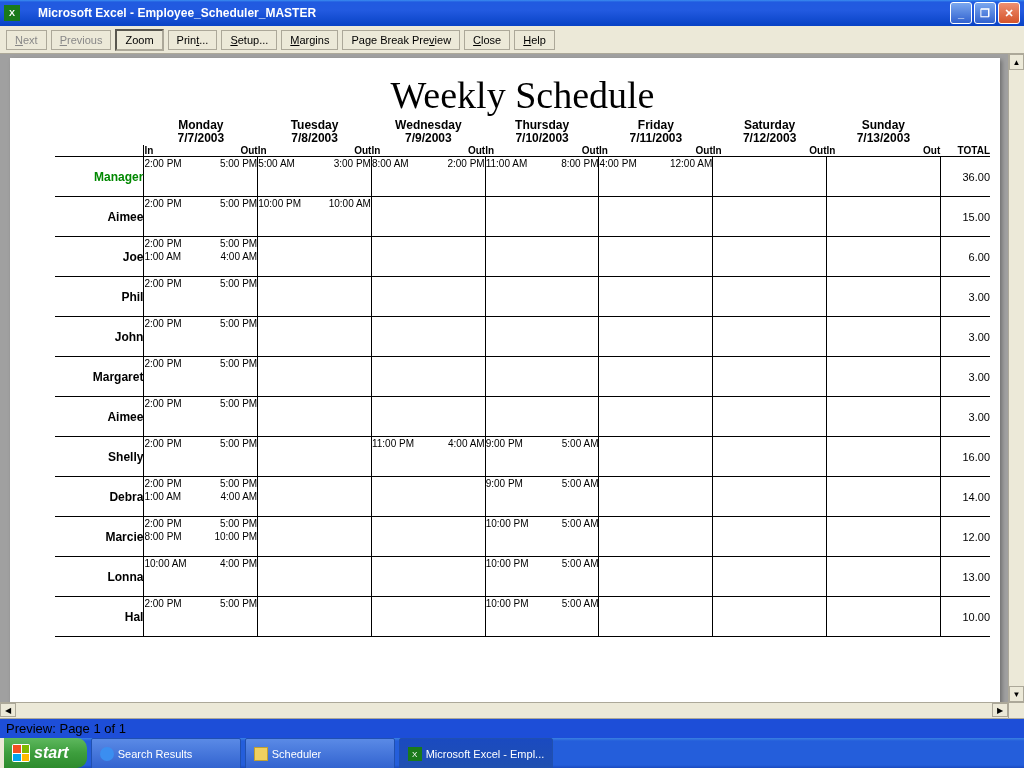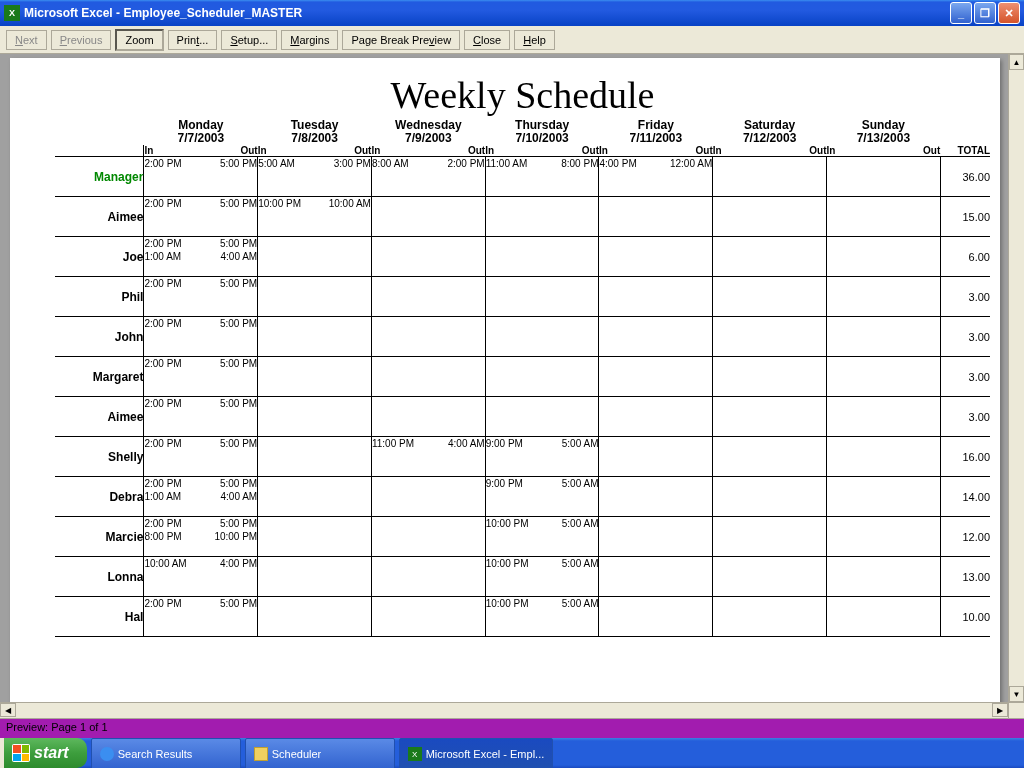--- a/index.html
+++ b/index.html
@@ -2,21 +2,21 @@
 <html><head>
 <meta charset="utf-8">
 <style>
   * { box-sizing: border-box; }
   html, body { margin:0; padding:0; font-family: Tahoma, Arial, sans-serif; font-size:11px; overflow:hidden; }
   body { width:1024px; height:768px; background:#ece9d8; position:relative; }
 
   
   .titlebar { height:26px; background:linear-gradient(to bottom,#3b8ef0 0%,#215ae0 8%,#225ae0 40%,#0842c5 100%); color:#fff; display:flex; align-items:center; padding:0 4px; font-weight:bold; font-size:12px; }
   .titlebar .excel-icon { width:16px; height:16px; background:#1a7a1a; margin-right:4px; display:flex; align-items:center; justify-content:center; color:#fff; font-size:9px; font-weight:bold; }
-  .titlebar .title-text { flex:1; }
+  .titlebar .title-text { flex:1;margin-left:14px; }
   .win-btn { width:22px; height:22px; margin-left:2px; border:1px solid #fff; background:linear-gradient(to bottom,#7ba8ef,#3162cf); border-radius:3px; display:flex; align-items:center; justify-content:center; color:#fff; font-size:11px; font-weight:bold; }
   .win-btn.close { background:linear-gradient(to bottom,#ef9071,#d4542b); }
 
   
   .toolbar { height:28px; background:#ece9d8; border-bottom:1px solid #aca899; display:flex; align-items:center; padding:2px 6px; gap:4px; }
   .tb-btn { padding:3px 8px; background:#ece9d8; border:1px solid #aca899; font-size:11px; cursor:pointer; }
   .tb-btn .ul { text-decoration:underline; }
   .tb-btn.disabled { color:#888; }
   .tb-btn.pressed { border:2px inset #aca899; background:#ece9d8; }
 
@@ -42,21 +42,21 @@
   .total-head { text-align:right; font-size:10px; padding-right:2px; border-bottom:1.5px solid #000; }
   .emp-name { text-align:right; font-weight:bold; font-size:12px; padding-right:4px; border-right:1.5px solid #000; border-bottom:1.5px solid #000; height:40px; vertical-align:middle; }
   .emp-name.first { color:#008800; }
   td.shift { border-bottom:1.5px solid #000; vertical-align:top; padding:3px 3px; font-size:10px; line-height:13px; }
   td.shift.bright { border-right:1.5px solid #000; }
   td.total { border-bottom:1.5px solid #000; text-align:right; padding-right:4px; font-size:11px; vertical-align:middle; }
   .shift-line { display:flex; justify-content:space-between; }
   .name-head-blank { border-bottom:1.5px solid #000; border-right:1.5px solid #000; }
 
   
-  .statusbar { position:absolute; left:0; right:0; bottom:30px; height:20px; background:#a21caf; border-top:1px solid #aca899; padding:2px 6px; font-size:11px; }
+  .statusbar { position:absolute; left:0; right:0; bottom:30px; height:20px; background:#1d4ed8; border-top:1px solid #aca899; padding:2px 6px; font-size:13px; }
 
   
   .taskbar { position:absolute; left:4px; right:0; bottom:0; height:30px; background:linear-gradient(to bottom,#3a81e1 0%,#245edb 10%,#245edb 90%,#1a4ac0 100%); display:flex; color:#fff; font-size:11px; }
   .startbtn { height:30px; padding:0 18px 0 8px; background:linear-gradient(to bottom,#5eb85e 0%,#3d9e3d 50%,#2d8b2d 100%); border-radius:0 10px 10px 0; display:flex; align-items:center; font-weight:bold; font-style:italic; font-size:16px; color:#fff; gap:4px; }
   .start-logo { width:18px; height:18px; background:#fff; border-radius:2px; display:grid; grid-template-columns:1fr 1fr; grid-template-rows:1fr 1fr; gap:1px; padding:1px; }
   .start-logo span:nth-child(1){background:#f25022;} .start-logo span:nth-child(2){background:#7fba00;} .start-logo span:nth-child(3){background:#00a4ef;} .start-logo span:nth-child(4){background:#ffb900;}
   .task-item { height:32px; margin-left:4px; padding:0 8px; background:linear-gradient(to bottom,#5a8ae6,#3162cf); border:1px solid #2050b0; border-radius:2px; display:flex; align-items:center; gap:4px; min-width:150px; }
   .task-item.active { background:linear-gradient(to bottom,#1a4ac0,#2050b0); }
   .task-icon { width:14px; height:14px; background:#f0d060; border:1px solid #c0a030; }
   .task-icon.excel { background:#1a7a1a; color:#fff; font-size:8px; display:flex; align-items:center; justify-content:center; border:none; }

